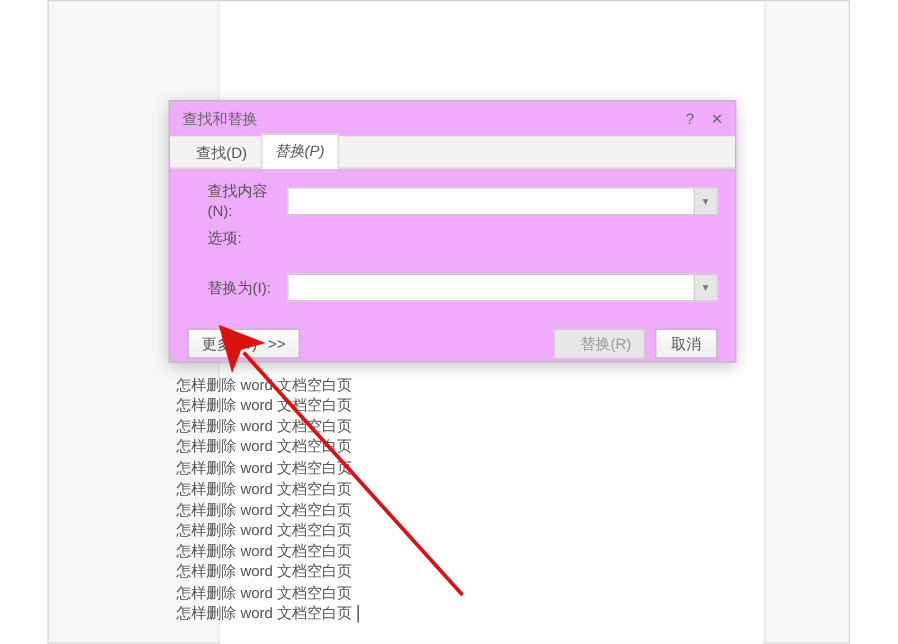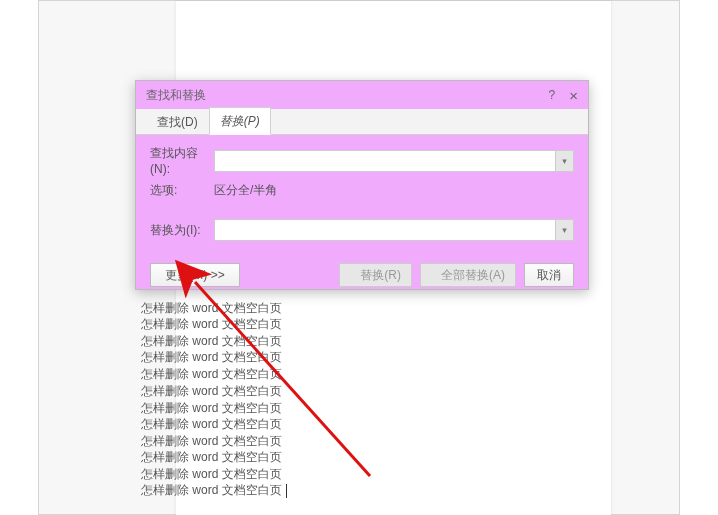--- a/index.html
+++ b/index.html
@@ -97,20 +97,21 @@
     }
     .field-row {
       display: flex;
       align-items: center;
       margin-bottom: 6px;
     }
     .field-label {
       width: 64px;
       color: #555;
       font-size: 12px;
+      margin-left: 16px;
     }
     .field-value {
       flex: 1;
       color: #555;
       font-size: 12px;
     }
     .combo {
       flex: 1;
       height: 22px;
       border: 1px solid #ccc;
@@ -208,36 +209,34 @@
   <div class="dialog-body">
     <div class="field-row">
       <span class="field-label">查找内容(N):</span>
       <div class="combo">
         <input class="combo-input" value="" style="">
         <div class="combo-arrow">▾</div>
       </div>
     </div>
     <div class="field-row">
       <span class="field-label">选项:</span>
-      <span class="field-value">区分全/半角</span>
     </div>
     <div class="spacer-row"></div>
     <div class="field-row">
       <span class="field-label">替换为(I):</span>
       <div class="combo">
         <input class="combo-input" value="" style="">
         <div class="combo-arrow">▾</div>
       </div>
     </div>
   </div>
   <div class="button-row">
-    <button class="btn" style="min-width:90px;">更多(M) &gt;&gt;</button>
+    <button class="btn" style="min-width:90px;font-family:Liberation Mono, monospace;">更多(M) &gt;&gt;</button>
     <div style="flex:1"></div>
     <button class="btn disabled">替换(R)</button>
-    <button class="btn disabled">全部替换(A)</button>
     <button class="btn" style="min-width:50px;font-family:Liberation Serif, serif;">取消</button>
   </div>
 </div>
 
 <svg class="arrow-svg" viewBox="0 0 435 429">
   <defs>
     <marker id="arrowhead" markerWidth="12" markerHeight="12" refX="2" refY="6" orient="auto">
       <path d="M0,0 L12,6 L0,12 L3,6 Z" fill="#d11"></path>
     </marker>
   </defs>

